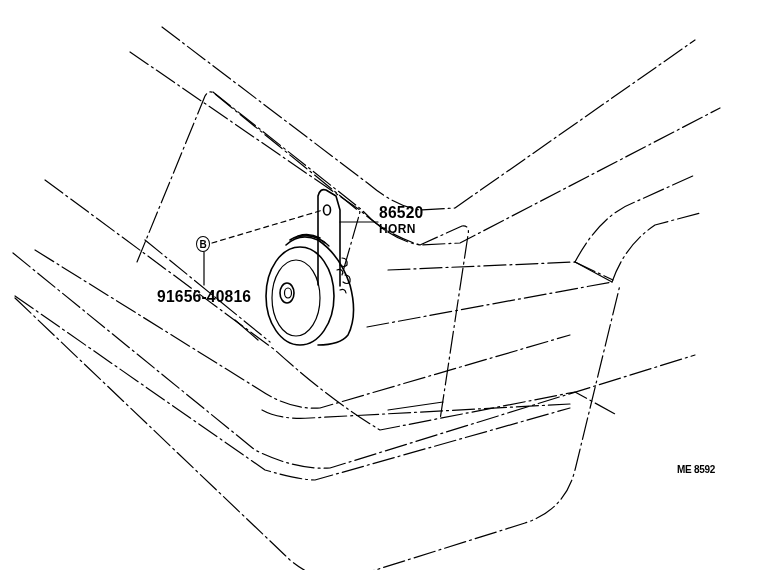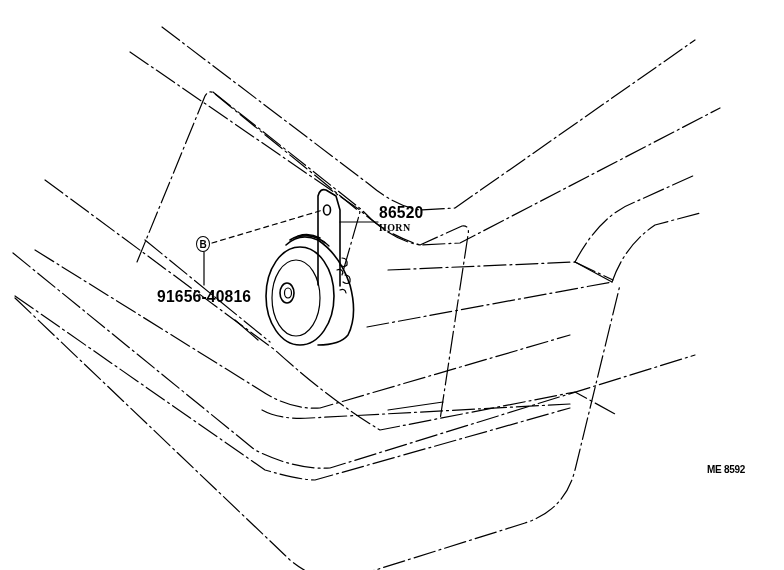--- a/index.html
+++ b/index.html
@@ -4,22 +4,22 @@
   <style>
     html, body { margin: 0; padding: 0; background: #ffffff; }
     body { width: 784px; height: 570px; overflow: hidden; position: relative; font-family: "Liberation Sans", sans-serif; }
     #diagram { position: absolute; left: 0; top: 0; width: 784px; height: 570px; }
     .ln { fill: none; stroke: #000; stroke-width: 1.2; stroke-linecap: round; stroke-linejoin: round; }
     .dd { stroke-dasharray: 22 4 2 4; }
     .dash { stroke-dasharray: 5 4; }
     .thick { stroke-width: 1.6; }
     .label { position: absolute; color: #000; white-space: nowrap; }
     .pn { font-family: "Liberation Sans", sans-serif; font-weight: bold; font-size: 17px; letter-spacing: 0.2px; transform: scaleX(0.92); transform-origin: left top; }
-    .sub { font-family: Liberation Serif, serif; font-weight: bold; font-size: 10px; letter-spacing: 0.4px; }
-    .code { font-family: "Liberation Sans", sans-serif; font-weight: bold; font-size: 10px; letter-spacing: -0.3px; margin-left: 30px; }
+    .sub { font-family: Liberation Sans, sans-serif; font-weight: bold; font-size: 12px; letter-spacing: 0.4px; }
+    .code { font-family: "Liberation Sans", sans-serif; font-weight: bold; font-size: 10px; letter-spacing: -0.3px; }
     .bubble { position: absolute; width: 14px; height: 16px; border: 1.3px solid #000; border-radius: 50%; box-sizing: border-box; display: flex; align-items: center; justify-content: center; font-weight: bold; font-size: 10px; font-family: "Liberation Sans", sans-serif; background: #fff; }
   </style>
 </head>
 <body>
 
 <div>
   <svg id="diagram" viewBox="0 0 784 570">
 
     <g>
       <path class="ln dd" d="M162 27 L370 185 Q395 206 420 210 L455 208 L695 40"></path>

